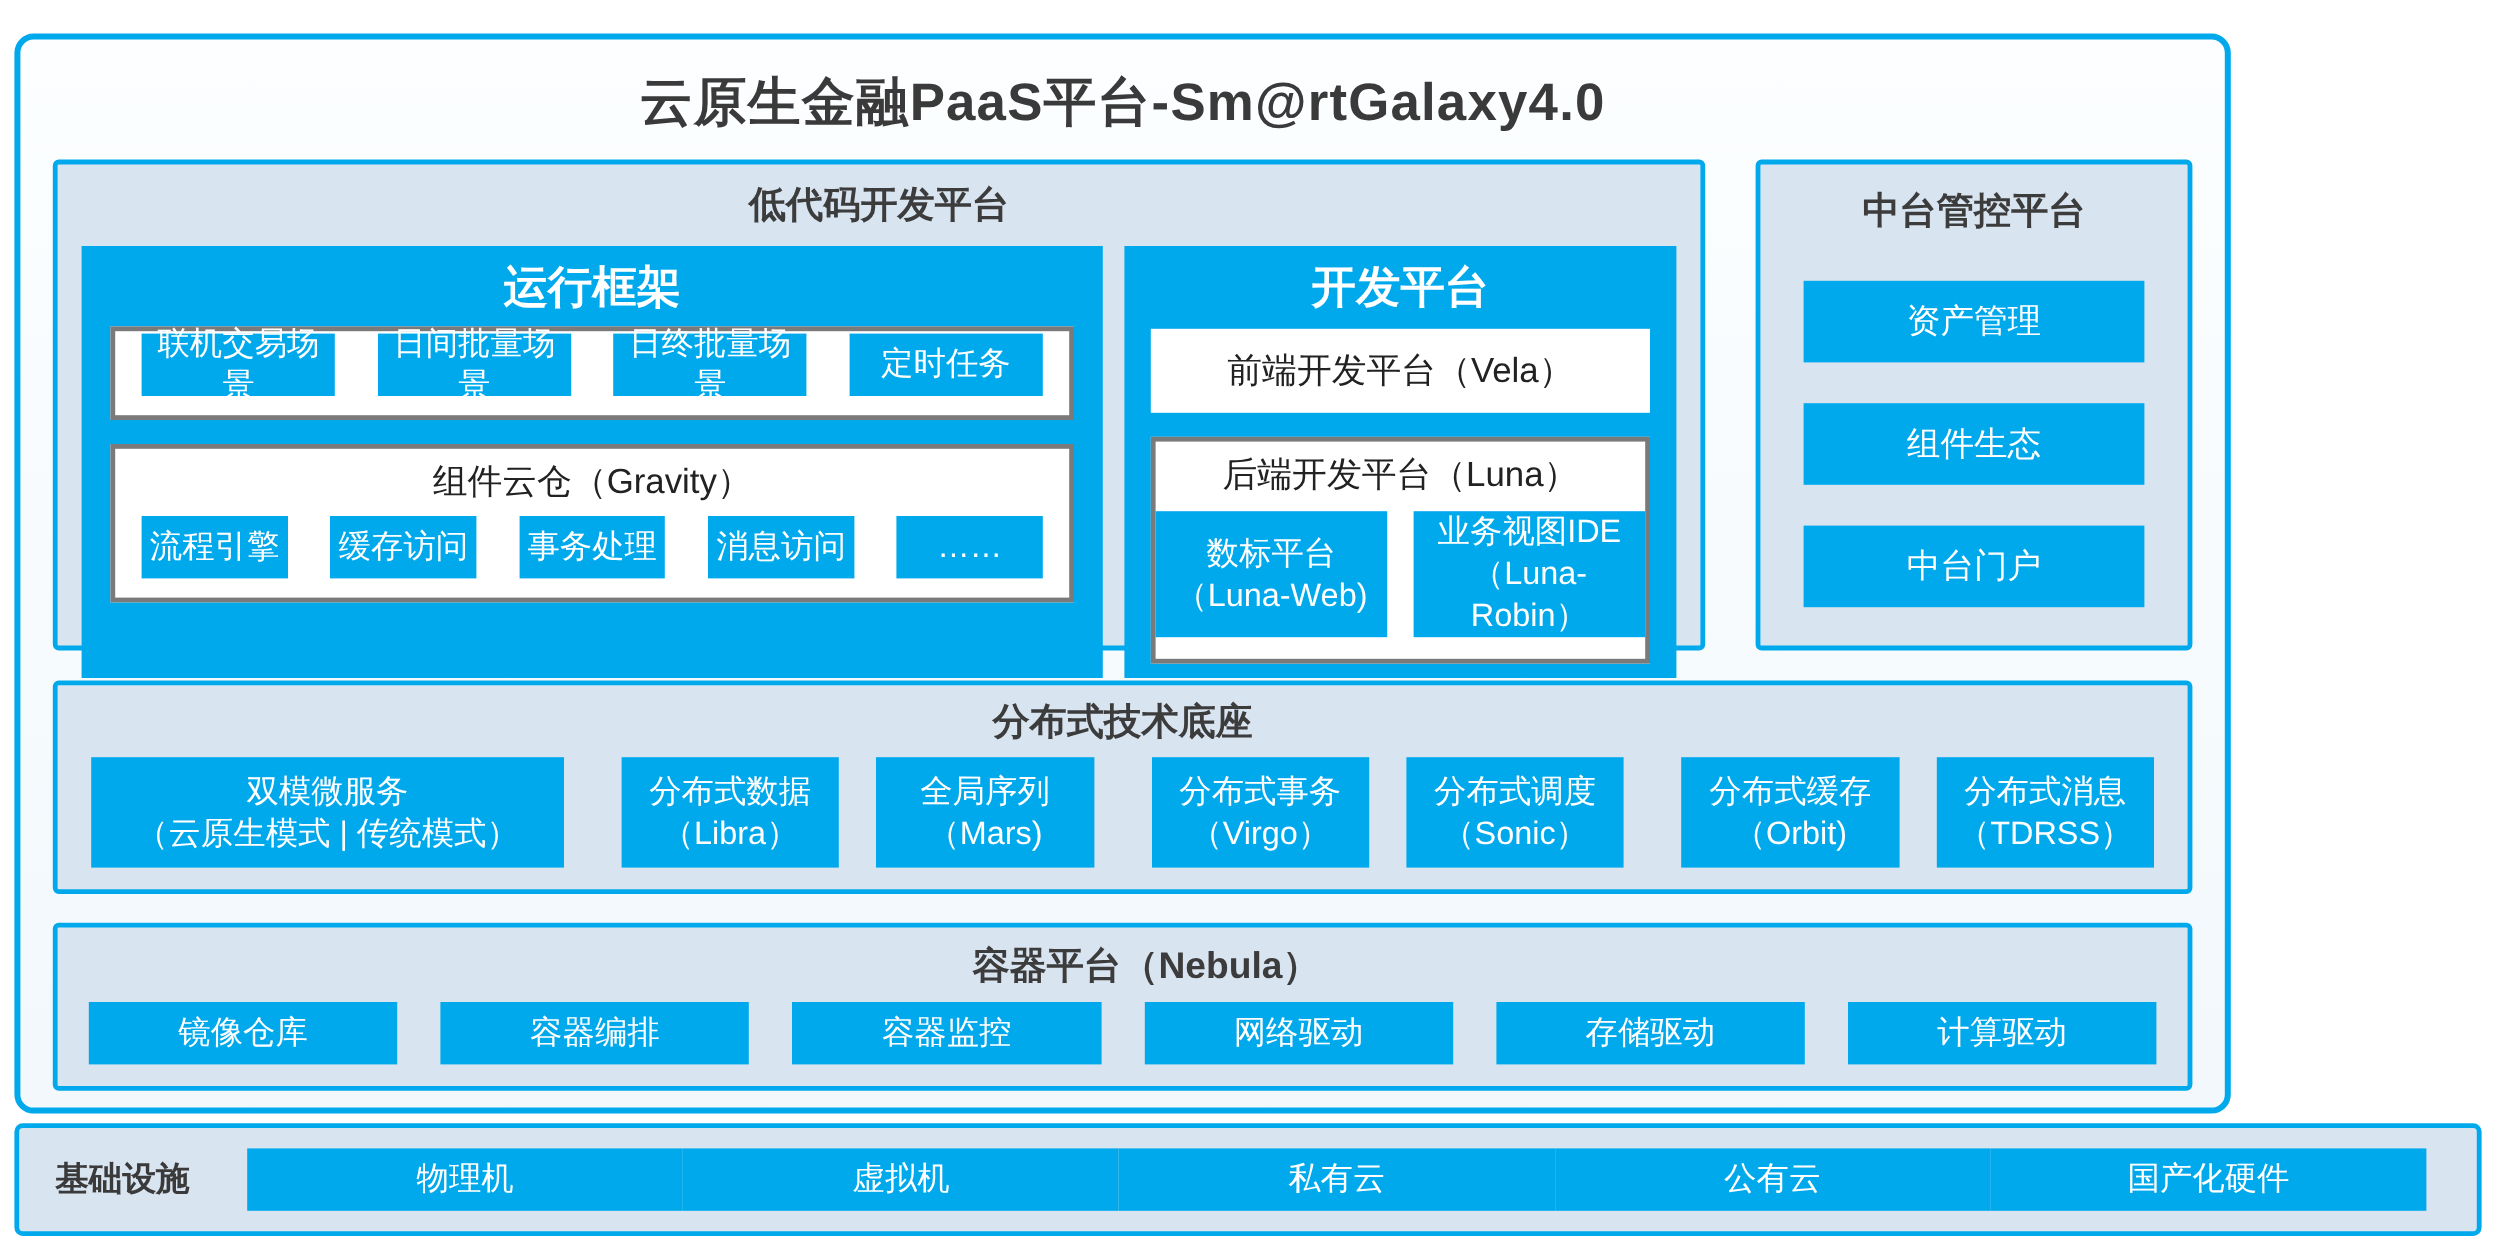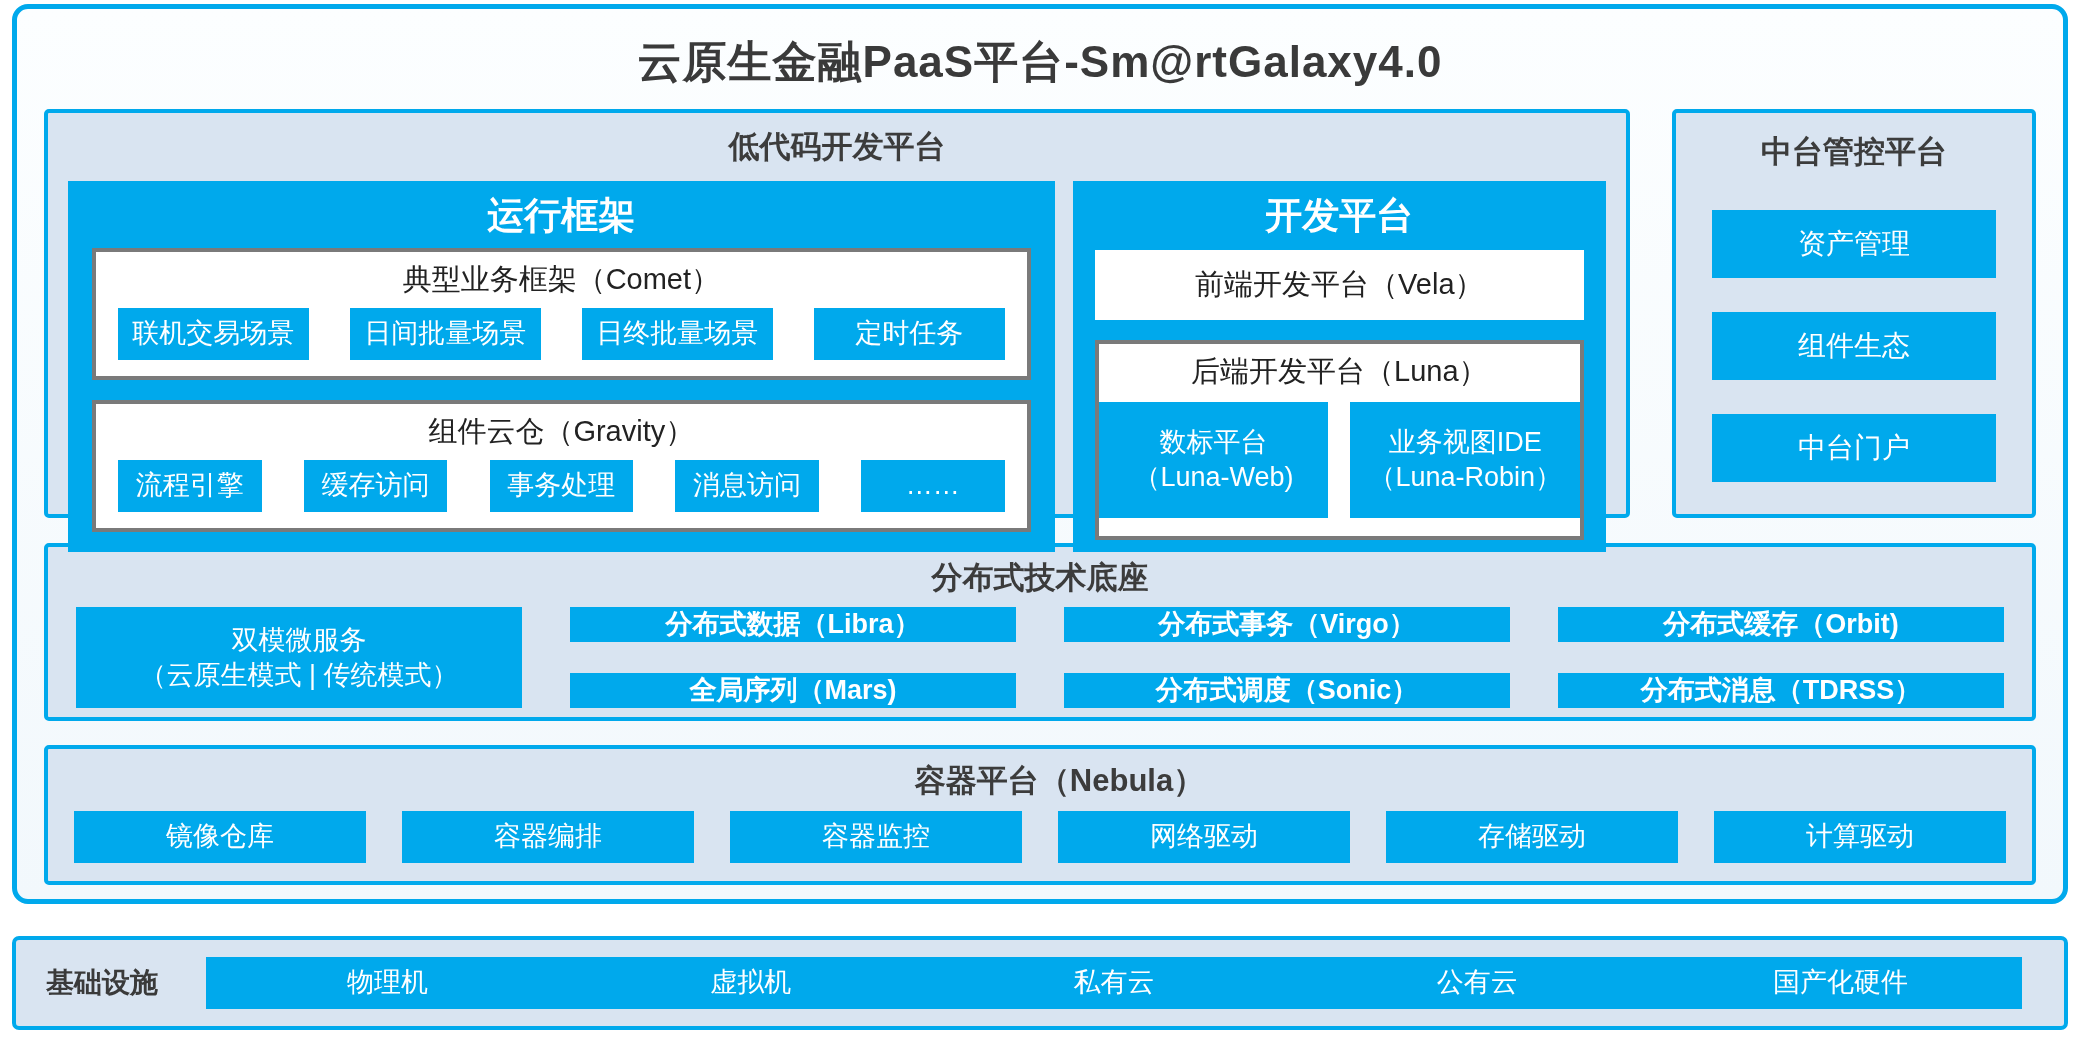--- a/index.html
+++ b/index.html
@@ -1,19 +1,19 @@
 <!DOCTYPE html>
 <html><head>
 <meta charset="utf-8">
 <style>
   * { margin:0; padding:0; box-sizing:border-box; }
   html,body { width:2082px; height:1041px; background:#ffffff;
     font-family:"Liberation Sans","DejaVu Sans",sans-serif; overflow:hidden; }
 
-  .main-frame { position:absolute; left:12px; top:4px; width:2056px; height:900px;
+  .main-frame { position:absolute; left:12px; top:28px; width:1847px; height:900px;
     border:5px solid #00a9ec; border-radius:16px;
     background:linear-gradient(180deg,#fcfeff 0%,#f2f8fc 100%); }
 
   .page-title { text-align:center; margin-top:22px; height:78px; line-height:62px;
     font-size:44px; font-weight:700; color:#3a3a3a; letter-spacing:1px; }
 
   .content { margin:0 27px; }
 
   .panel { background:#d9e4f1; border:4px solid #00a9ec; border-radius:5px; }
   .panel-title { text-align:center; font-size:31px; font-weight:700; color:#3c3c3c;
@@ -53,21 +53,21 @@
   .mid-panel .panel-title { padding-top:18px; }
   .mid-buttons { display:flex; flex-direction:column; align-items:center;
     gap:34px; margin-top:28px; }
   .mid-buttons .btn { width:284px; height:68px; font-size:28px; }
 
   
   .dist-panel { margin-top:25px; height:178px; display:flex; flex-direction:column; }
   .dist-panel .panel-title { padding:10px 0 6px; }
   .dist-body { display:flex; gap:48px; padding:2px 28px 18px; flex:1; }
   .dist-big { flex:1; font-size:27px; }
-  .dist-col { flex:1; display:flex; flex-direction:column; gap:31px;font-weight:bold; }
+  .dist-col { flex:1; display:flex; flex-direction:row; gap:31px; }
   .dist-col .btn { flex:1; font-size:27px; }
 
   
   .cont-panel { margin-top:24px; height:140px; display:flex; flex-direction:column; }
   .cont-panel .panel-title { padding:11px 12px 7px;margin-left:39px; }
   .cont-row { display:flex; gap:36px; padding:2px 26px 18px; flex:1; }
   .cont-row .btn { flex:1; font-size:27px; }
 
   
   .infra-panel { position:absolute; left:12px; top:936px; width:2056px; height:94px;
@@ -87,21 +87,20 @@
 
     <div class="top-row">
 
       <div class="panel lowcode-panel">
         <div class="panel-title">低代码开发平台</div>
         <div class="lowcode-body">
 
           <div class="blue-panel runtime-panel">
             <div class="blue-panel-title">运行框架</div>
             <div class="white-box bordered">
-              <div class="white-box-title">典型业务框架（Comet）</div>
               <div class="btn-row comet-row">
                 <div class="btn">联机交易场景</div>
                 <div class="btn">日间批量场景</div>
                 <div class="btn">日终批量场景</div>
                 <div class="btn">定时任务</div>
               </div>
             </div>
             <div class="white-box bordered">
               <div class="white-box-title">组件云仓（Gravity）</div>
               <div class="btn-row gravity-row">

